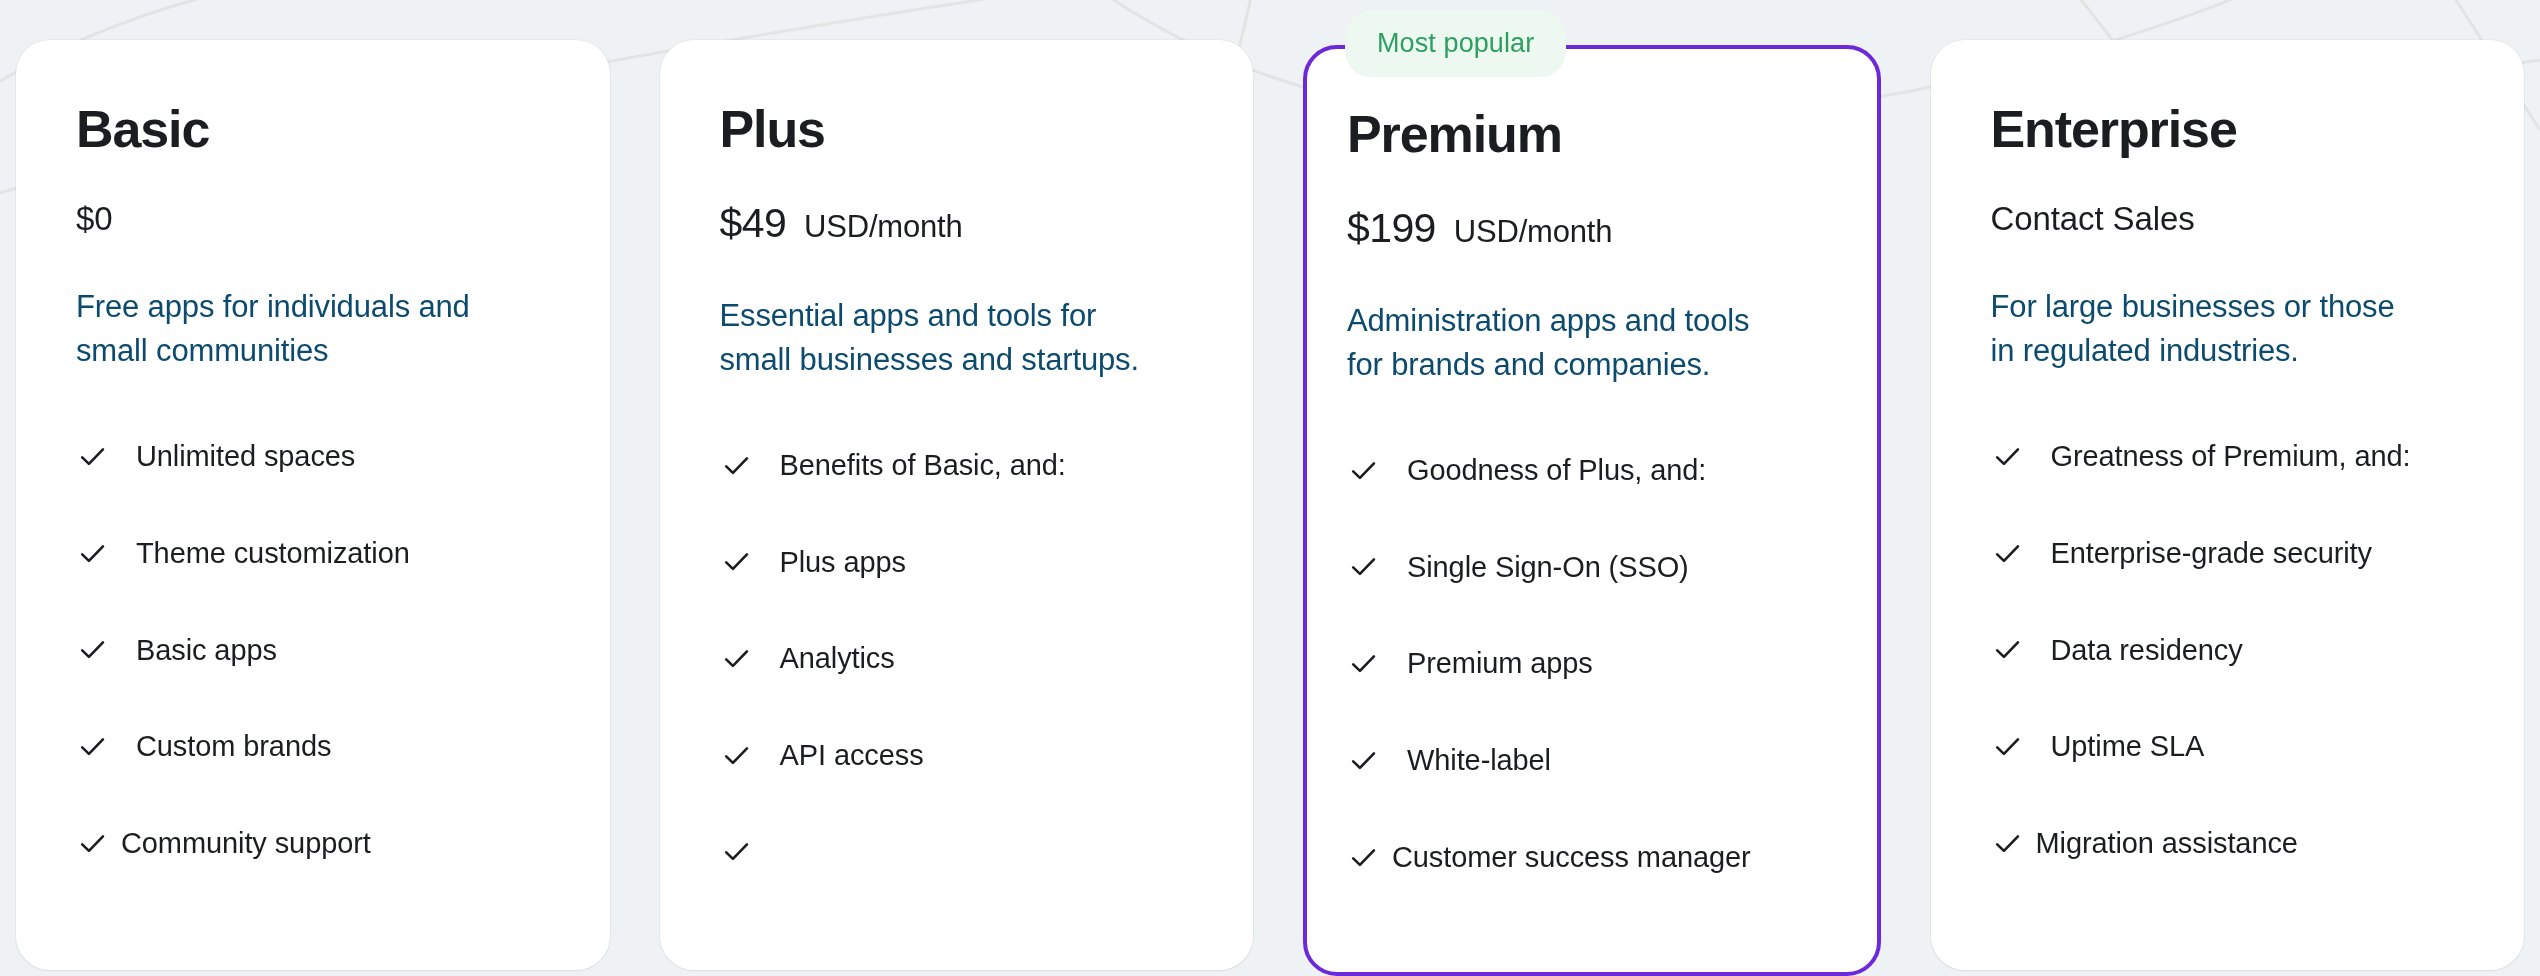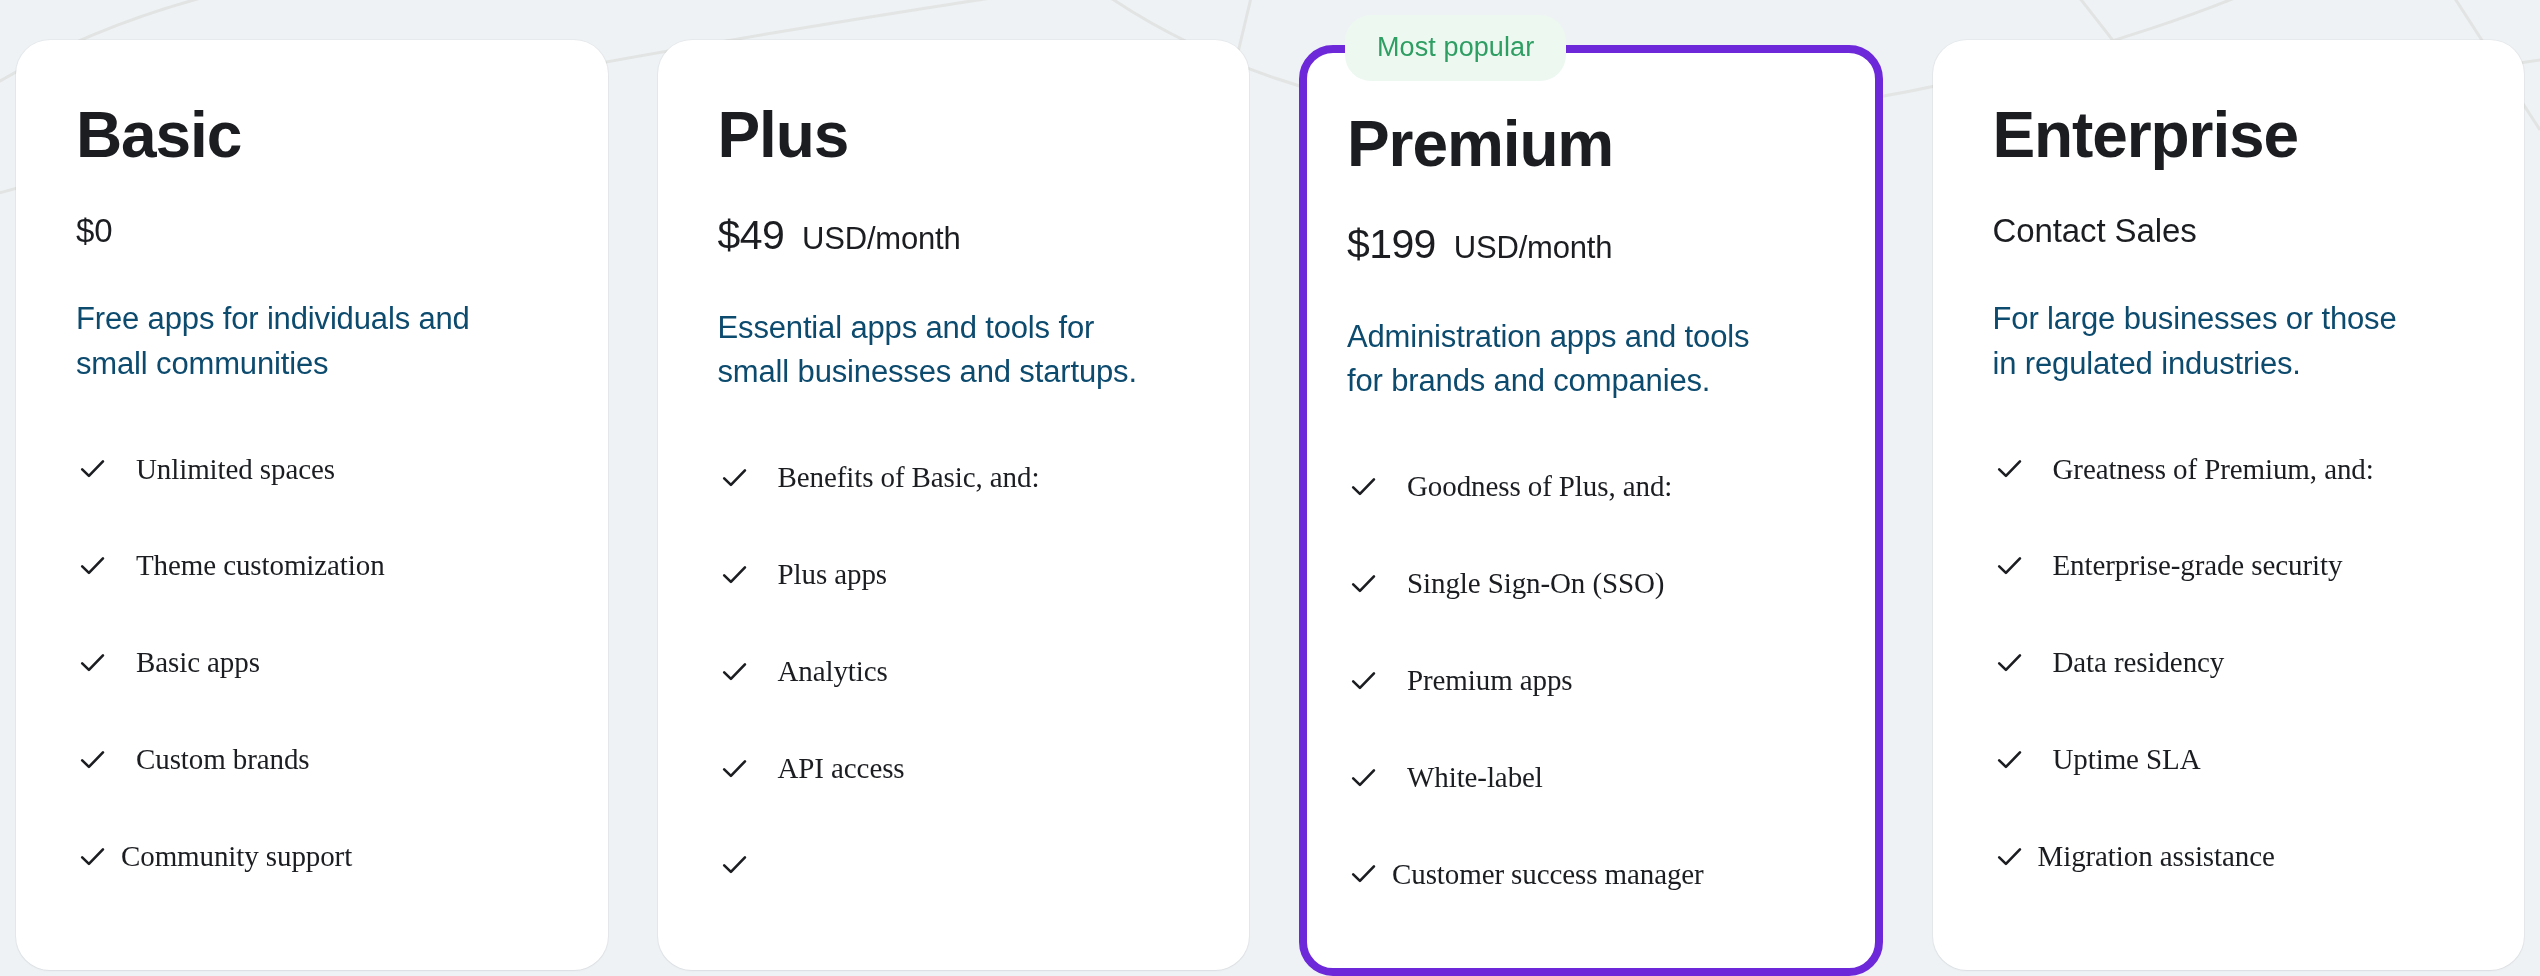--- a/index.html
+++ b/index.html
@@ -48,42 +48,42 @@
   }
 
   .plan-card.plain {
     margin-top: 40px;
     height: 930px;
   }
 
   .plan-card.featured {
     margin-top: 45px;
     height: 931px;
-    border: 8px solid #6d28d9;
+    border: 4px solid #6d28d9;
     border-radius: 34px;
     padding: 58px 56px 0 40px;
     box-shadow: none;
   }
 
   .popular-badge {
     position: absolute;
     top: -38px;
     left: 38px;
     background: #edf8f1;
     color: #2e9e63;
     font-size: 27px;
     line-height: 1;
     padding: 19px 32px 20px 32px;
     border-radius: 26px;
     white-space: nowrap;
     letter-spacing: 0.1px;
   }
 
   .plan-name {
-    font-size: 64px;
+    font-size: 52px;
     font-weight: 700;
     letter-spacing: -1.1px;
     color: #1b1d21;
     margin: 0 0 44px 0;
     line-height: 1.05;
   }
 
   .price-row {
     display: flex;
     align-items: baseline;
@@ -141,21 +141,20 @@
     height: 33px;
     display: block;
   }
 
   .feature-label {
     font-size: 29px;
     color: #1b1d21;
     letter-spacing: -0.1px;
     line-height: 1.2;
     white-space: nowrap;
-    font-family: Liberation Serif, serif;
   }
 </style>
 </head>
 <body>
 
 <svg id="bg-decor" viewBox="0 0 2540 976" preserveAspectRatio="none" xmlns="http://www.w3.org/2000/svg">
   <g stroke="#e0e2e0" stroke-width="3" fill="none" opacity="0.85">
     <path d="M -60 120 C 120 -10 360 -60 700 -40"></path>
     <path d="M -60 210 C 240 120 760 30 1180 -30"></path>
     <path d="M 1060 -40 C 1180 60 1350 120 1560 128"></path>

